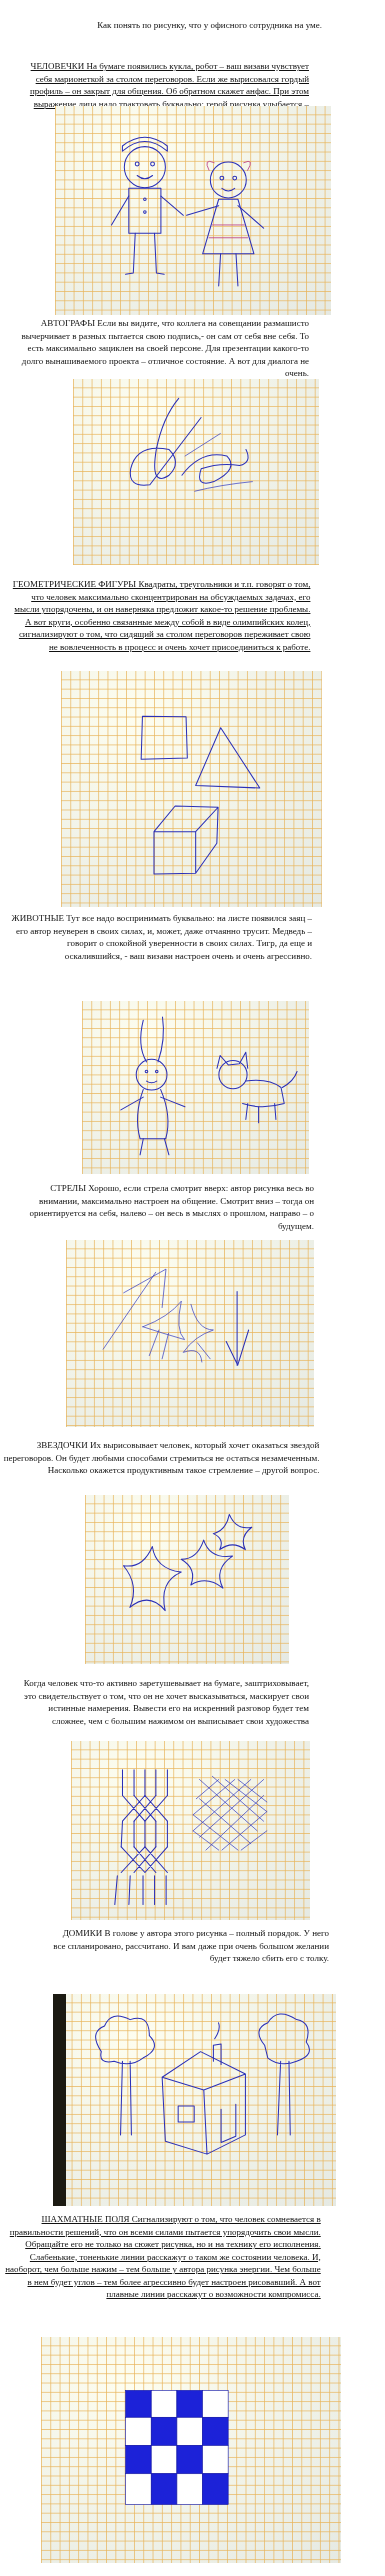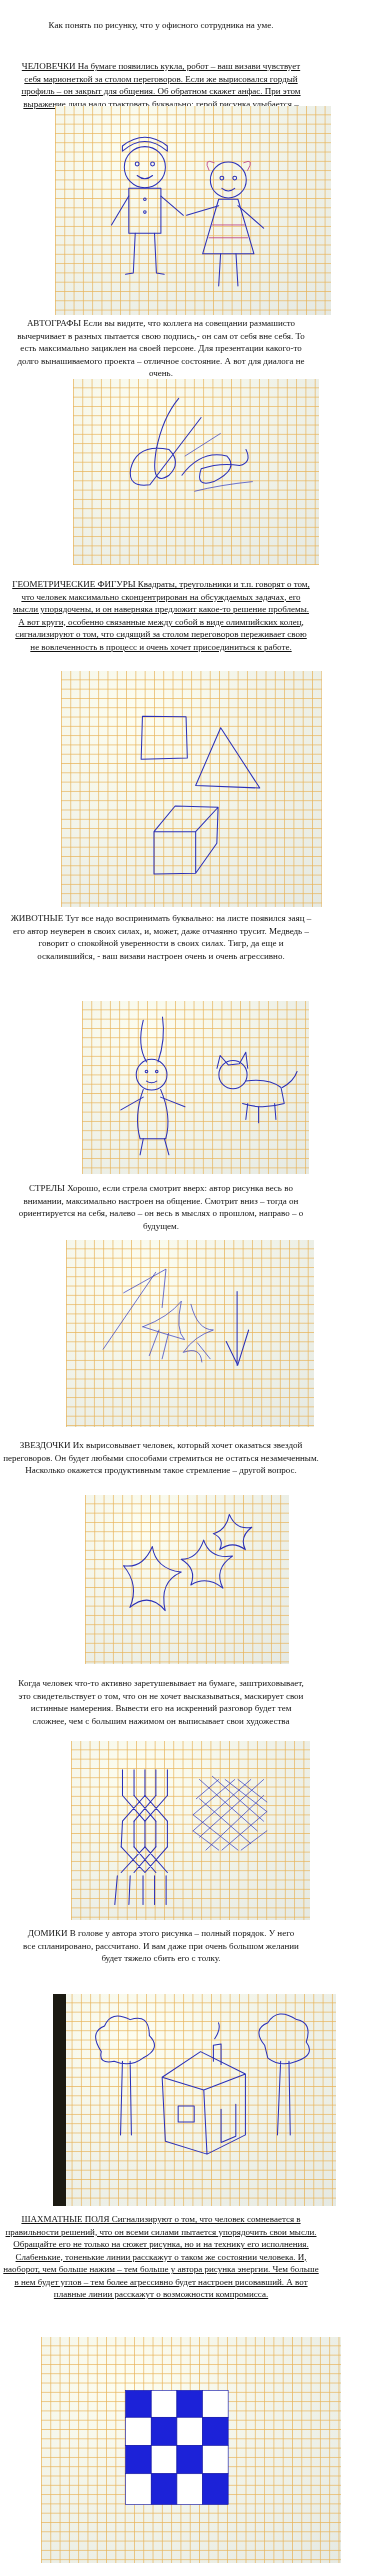--- a/index.html
+++ b/index.html
@@ -1,18 +1,18 @@
 <!DOCTYPE html>
 <html style="font-size:10.3px"><head>
 <meta charset="utf-8">
 <style>
   html, body { margin:0; padding:0; background:#ffffff; }
   body { width:385px; height:2576px; position:relative; overflow:hidden;
          font-family:"Liberation Serif", "DejaVu Serif", serif; color:#111; }
-  .text { position:absolute; left:0; width:322px; text-align:center;
+  .text { position:absolute; left:0; width:322px; text-align:right;
           font-size:9px; line-height:12.5px; }
   .text p { margin:0 auto; }
   .photo { position:absolute; overflow:hidden;
            background-color:#f3f1e6;
            background-image:
              linear-gradient(90deg, rgba(232,180,90,0.75) 0.6px, transparent 0.6px),
              linear-gradient(0deg, rgba(232,180,90,0.75) 0.6px, transparent 0.6px),
              radial-gradient(ellipse at 30% 20%, rgba(255,255,240,0.9), rgba(220,228,225,0.6));
            background-size:9.3px 9.3px, 9.3px 9.3px, 100% 100%; }
   .photo svg { position:absolute; left:0; top:0; width:100%; height:100%; }
@@ -134,21 +134,21 @@
     <path class="ink" d="M80 125 L78 165 M98 125 L98 165 M115 125 L115 165 M132 125 L132 165 M150 125 L150 165"></path>
     <path class="ink" d="M78 165 L115 205 M115 165 L78 205 M98 165 L132 205 M132 165 L98 205 M115 165 L150 205 M150 165 L115 205"></path>
     <path class="ink" d="M72 210 L68 255 M92 210 L90 255 M112 210 L112 255 M130 210 L130 255 M148 210 L148 255"></path>
     <g class="ink-thin">
       <path d="M200 60 L290 140 M220 55 L300 125 M240 60 L305 110 M260 60 L305 95 M200 90 L280 160 M190 115 L260 170 M190 140 L230 170"></path>
       <path d="M300 60 L200 150 M280 60 L190 140 M255 60 L190 115 M230 60 L195 90 M300 85 L210 170 M305 110 L235 170 M305 140 L265 170"></path>
     </g>
   </svg>
 </div>
 
-<div class="text" style="top:1927px; padding:0 21px; box-sizing:border-box;">
+<div class="text" style="top:1927px; padding:0 21px; box-sizing:border-box;margin-left:28px;">
   <p>ДОМИКИ В голове у автора этого рисунка – полный порядок. У него все спланировано, рассчитано. И вам даже при очень большом желании будет тяжело сбить его с толку.</p>
 </div>
 <div class="photo" style="left:53px; top:1994px; width:283px; height:212px;" title="Рисунок: домик и деревья">
   <div style="position:absolute;left:0;top:0;width:13px;height:100%;background:#1b1a12;"></div>
   <svg viewBox="0 0 441 331">
     <path class="ink" d="M75 90 Q55 60 80 50 Q90 25 120 40 Q150 30 150 65 Q170 85 140 100 Q120 115 95 105 Q70 110 75 90 Z M108 105 L105 220 M120 105 L122 220"></path>
     <path class="ink" d="M330 80 Q310 55 335 45 Q350 20 380 40 Q405 45 395 75 Q410 95 380 105 Q355 115 335 100 Z M355 105 L350 220 M368 105 L370 220"></path>
     <path class="ink" d="M170 130 L230 90 L300 125 L235 150 Z M170 130 L175 230 L240 250 L300 220 L300 125 M235 150 L240 250"></path>
     <rect class="ink" x="195" y="175" width="25" height="25"></rect>
     <path class="ink" d="M262 180 L262 232 L285 222 L285 172"></path>

